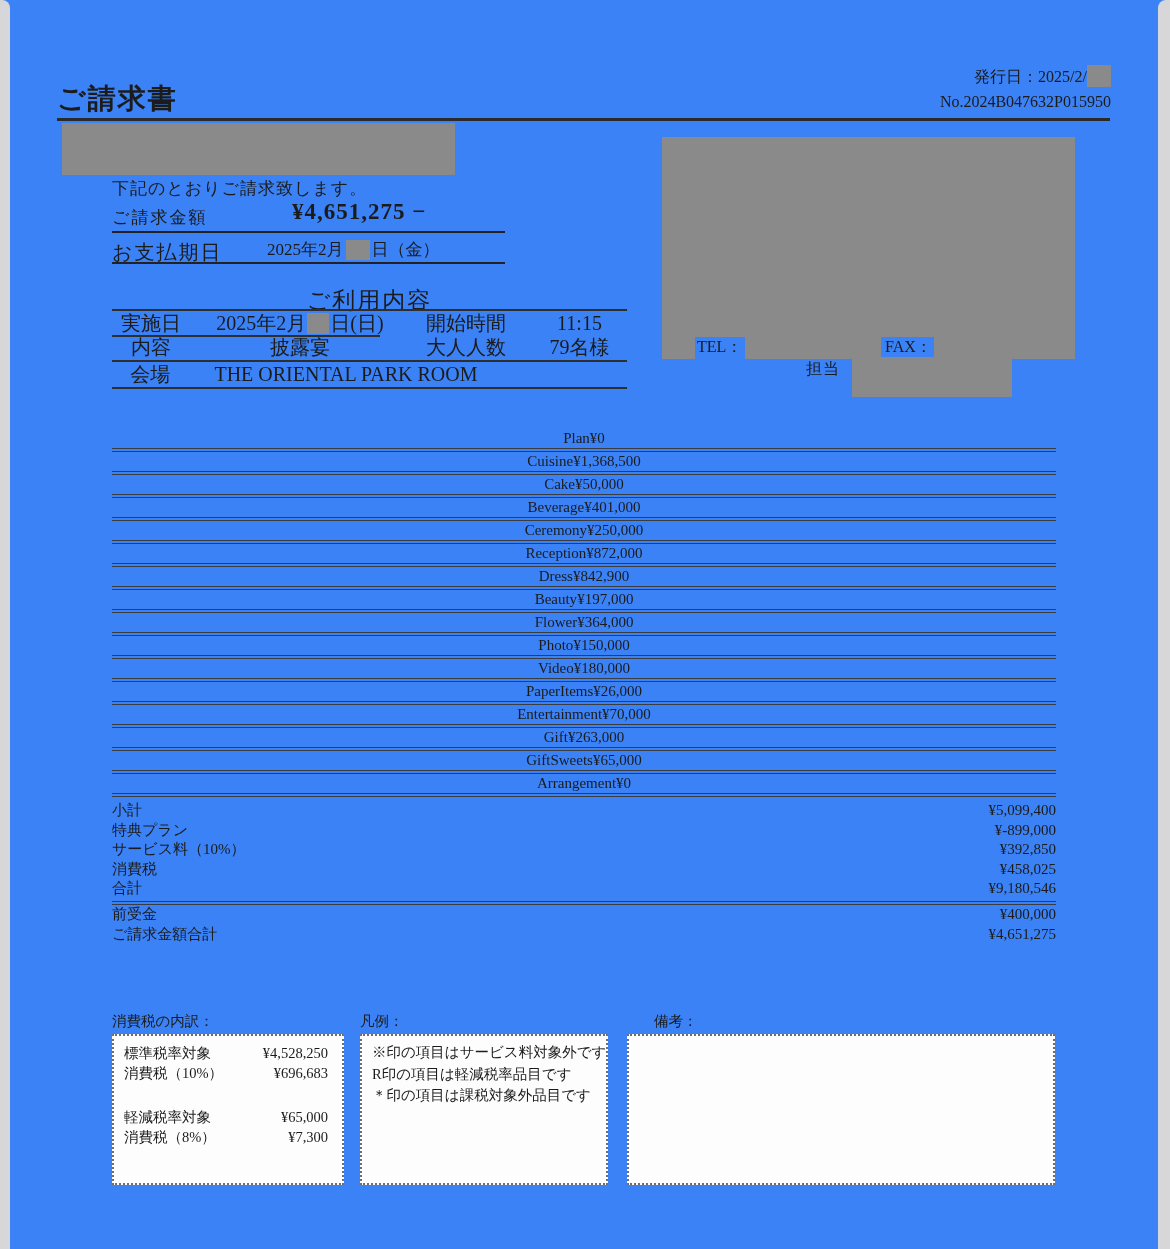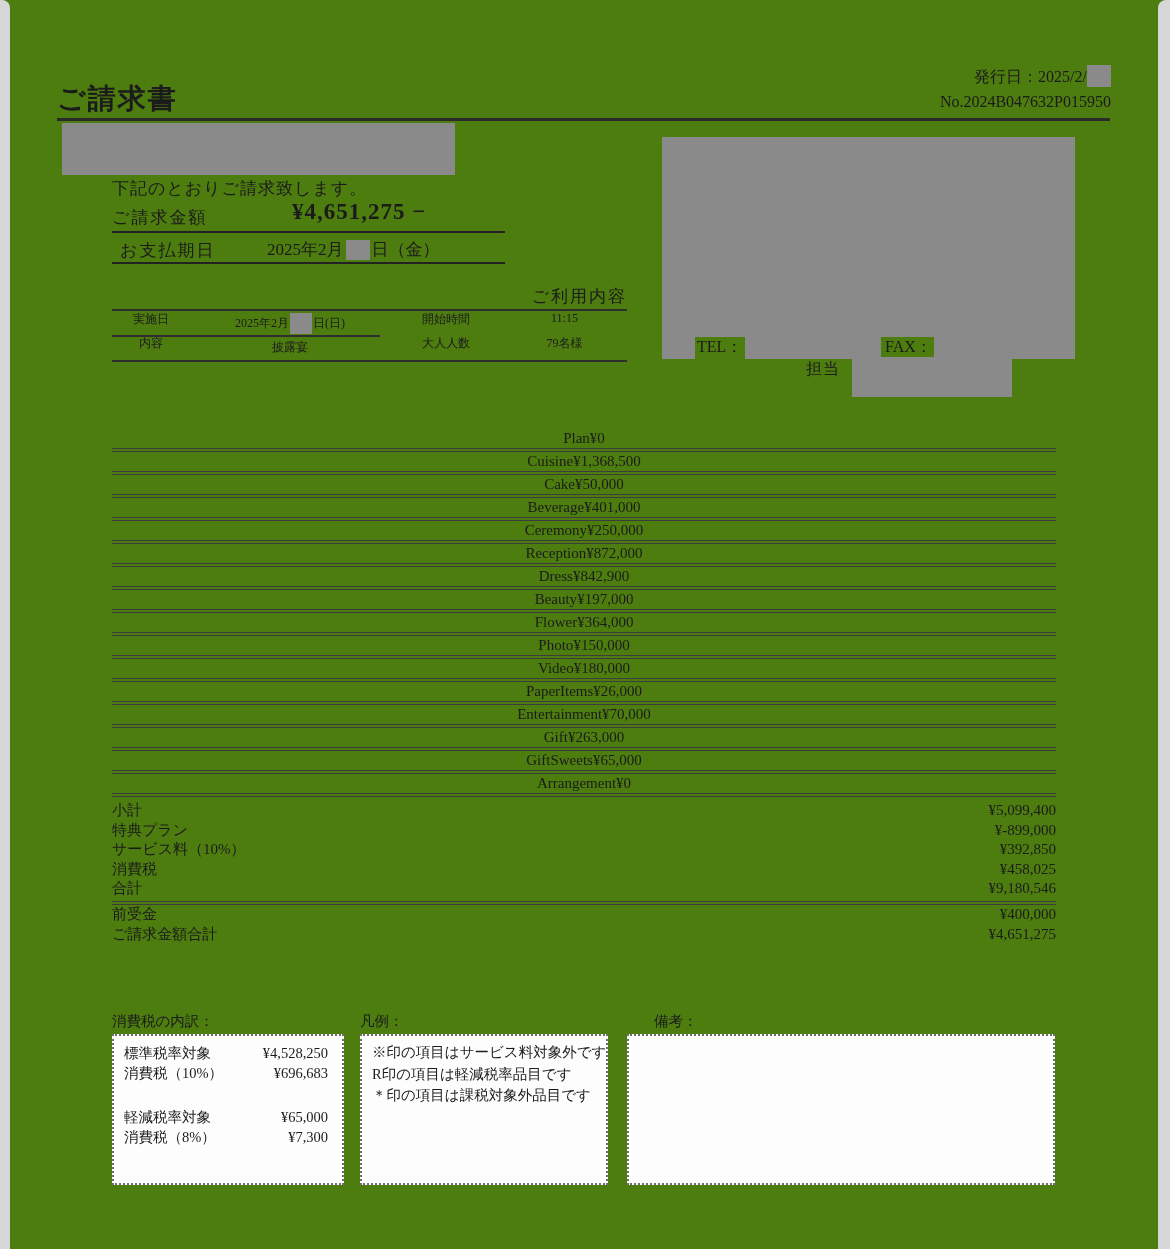--- a/index.html
+++ b/index.html
@@ -2,49 +2,49 @@
 <html><head>
 <meta charset="utf-8">
 <style>
   html,body{margin:0;padding:0;}
   body{
     width:1170px;height:1249px;position:relative;overflow:hidden;
     background:#d7d7da;
     font-family:"Liberation Serif","DejaVu Serif",serif;
     color:#1b1b1b;
   }
-  .canvas{position:absolute;left:0;top:0;width:1170px;height:1249px;background:#4d7c0f;}
+  .canvas{position:absolute;left:0;top:0;width:1170px;height:1249px;background:#3b82f6;}
   .edge{position:absolute;top:0;height:1249px;background:#d7d7da;}
   .edge-left{left:0;width:10px;border-top-right-radius:8px;}
   .edge-right{left:1158px;width:12px;border-top-left-radius:8px;}
   .abs{position:absolute;}
   .redact{background:#8a8a8a;}
 
   
   .hdr-right{top:64px;right:59px;text-align:right;font-size:16px;line-height:25px;}
   .redact-inline{display:inline-block;width:24px;height:22px;background:#8a8a8a;vertical-align:-5px;}
   .doc-title{left:57px;top:80px;font-size:28px;font-weight:bold;letter-spacing:2px;}
   .hdr-rule{left:57px;top:118px;width:1053px;height:3px;background:#2a2a2a;}
   .recipient-redact{left:62px;top:123px;width:393px;height:52px;}
 
   .intro{left:112px;top:177px;font-size:17px;letter-spacing:1px;}
 
   
   .amt-label{left:112px;top:206px;font-size:17px;letter-spacing:2px;}
   .amt-value{left:292px;top:199px;font-size:23px;font-weight:bold;letter-spacing:1px;}
   .amt-line{left:112px;top:231px;width:393px;height:2px;background:#222;}
-  .due-label{left:120px;top:239px;font-size:17px;letter-spacing:2px;}
+  .due-label{left:112px;top:239px;font-size:20px;letter-spacing:2px;}
   .due-value{left:267px;top:238px;font-size:17px;display:flex;align-items:center;}
   .due-redact{display:inline-block;width:24px;height:20px;background:#8a8a8a;margin:0 2px;}
   .due-line{left:112px;top:262px;width:393px;height:2px;background:#222;}
 
   
-  .usage-heading{left:112px;top:285px;width:515px;text-align:right;font-size:17px;letter-spacing:2px;}
+  .usage-heading{left:112px;top:285px;width:515px;text-align:center;font-size:23px;letter-spacing:2px;}
   .usage-table{left:112px;top:309px;width:515px;border-top:2px solid #2e2e2e;}
-  .u-row{display:flex;font-size:12px;}
+  .u-row{display:flex;align-items:center;font-size:20px;gap:10px;}
   .u-row1{height:24px;}
   .u-row2{height:25px;border-bottom:2px solid #2e2e2e;}
   .u-row3{height:25px;border-bottom:2px solid #2e2e2e;}
   .u-c1{width:78px;text-align:center;}
   .u-c2{width:200px;display:flex;justify-content:center;align-items:center;}
   .u-c3{width:112px;text-align:center;}
   .u-c4{flex:1;text-align:center;}
   .u-c2-left{width:437px;padding-left:16px;box-sizing:border-box;}
   .u-partial-line{position:absolute;left:0;top:24px;width:268px;height:2px;background:#2e2e2e;}
   .u-redact{display:inline-block;width:22px;height:21px;background:#8a8a8a;margin:0 1px;}
@@ -120,20 +120,24 @@
       <span class="u-c3">開始時間</span>
       <span class="u-c4">11:15</span>
     </div>
     <div class="u-partial-line"></div>
     <div class="u-row u-row2">
       <span class="u-c1">内容</span>
       <span class="u-c2">披露宴</span>
       <span class="u-c3">大人人数</span>
       <span class="u-c4">79名様</span>
     </div>
+    <div class="u-row u-row3">
+      <span class="u-c1">会場</span>
+      <span class="u-c2-left">THE ORIENTAL PARK ROOM</span>
+    </div>
   </div>
 
   <div class="abs redact big-redact"></div>
   <div class="abs redact seg" style="left:662px;width:33px;"></div>
   <div class="abs tel-label">TEL：</div>
   <div class="abs redact seg" style="left:745px;width:136px;"></div>
   <div class="abs fax-label">FAX：</div>
   <div class="abs redact seg" style="left:934px;width:141px;"></div>
   <div class="abs staff-label">担当</div>
   <div class="abs redact staff-redact"></div>

